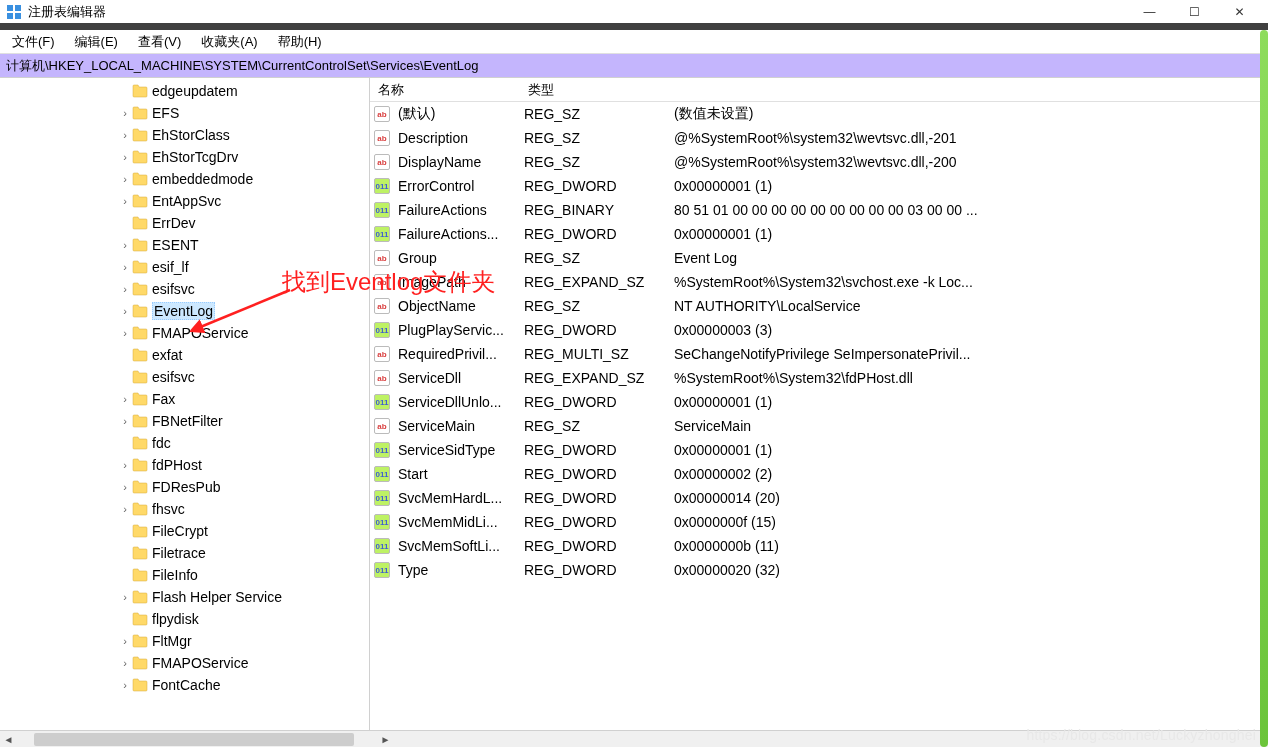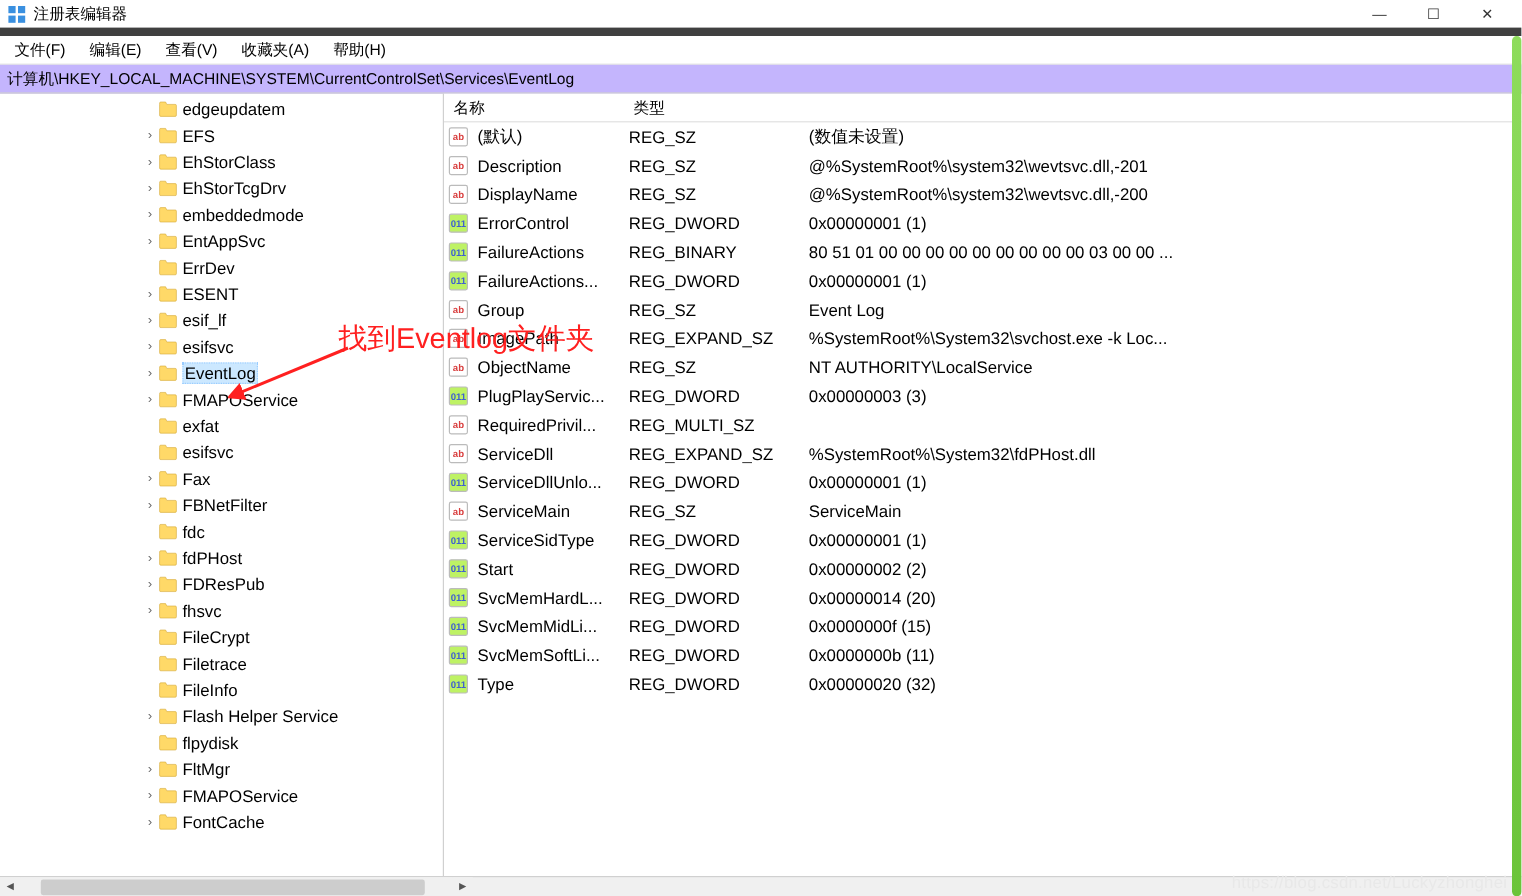--- a/index.html
+++ b/index.html
@@ -413,20 +413,21 @@
         <div class="list-row">
           <span class="val-icon bin">011</span>
           <span class="cell" style="width: 126px;">PlugPlayServic...</span>
           <span class="cell" style="width: 150px;">REG_DWORD</span>
           <span class="cell" style="flex: 1 1 0%;">0x00000003 (3)</span>
         </div>
         <div class="list-row">
           <span class="val-icon str">ab</span>
           <span class="cell" style="width: 126px;">RequiredPrivil...</span>
           <span class="cell" style="width: 150px;">REG_MULTI_SZ</span>
+          <span class="cell" style="flex: 1 1 0%;">SeChangeNotifyPrivilege SeImpersonatePrivil...</span>
         </div>
         <div class="list-row">
           <span class="val-icon str">ab</span>
           <span class="cell" style="width: 126px;">ServiceDll</span>
           <span class="cell" style="width: 150px;">REG_EXPAND_SZ</span>
           <span class="cell" style="flex: 1 1 0%;">%SystemRoot%\System32\fdPHost.dll</span>
         </div>
         <div class="list-row">
           <span class="val-icon bin">011</span>
           <span class="cell" style="width: 126px;">ServiceDllUnlo...</span>

